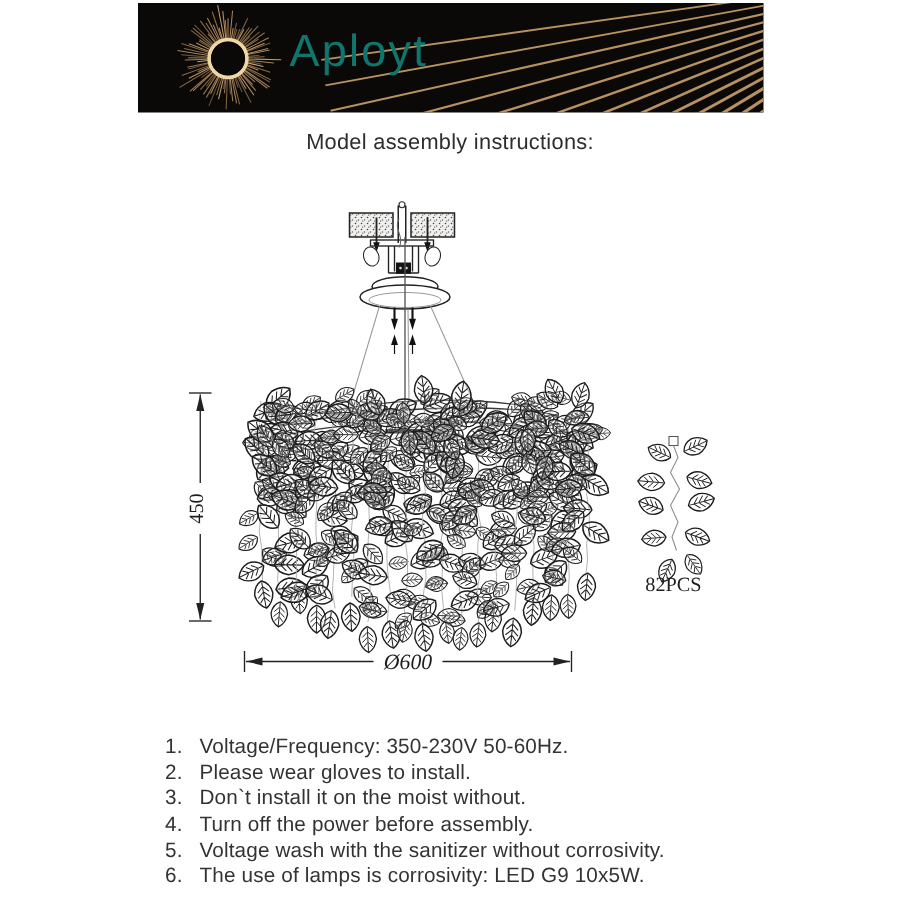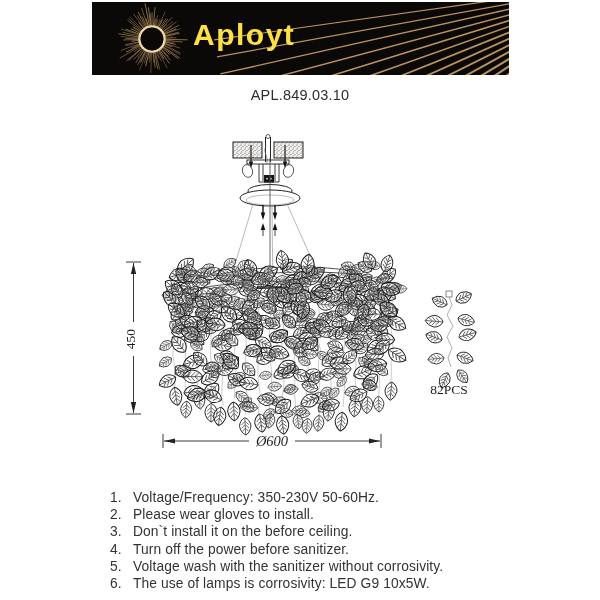--- a/index.html
+++ b/index.html
@@ -7,21 +7,21 @@
     width:600px;height:600px;position:relative;background:#ffffff;
     font-family:"Liberation Sans",sans-serif;overflow:hidden;
   }
   .banner{
     position:absolute;left:92px;top:2px;width:417px;height:73px;
     background:#0b0907;overflow:hidden;
   }
   .banner svg{position:absolute;left:0;top:0;}
   .brand{
     position:absolute;left:101px;top:16px;
-    font-size:30px;letter-spacing:1.5px;color:#fde047;font-weight:700;
+    font-size:30px;letter-spacing:1.5px;color:#0f766e;font-weight:400;
   }
   .titles{
     position:absolute;top:87px;left:0;width:600px;text-align:center;
     color:#2d2d2d;font-size:14.5px;line-height:16.5px;letter-spacing:.2px;
   }
   #diagram{position:absolute;top:130px;left:0;}
   .dim{font-family:"Liberation Serif","DejaVu Serif",serif;font-size:13.5px;fill:#1e1e1e;}
   .dim-i{font-style:italic;font-size:14.5px;}
   .list{
     position:absolute;left:110px;top:489px;width:470px;
@@ -142,21 +142,21 @@
         <line x1="548" y1="-22" x2="132.50285251779263" y2="88.734459108937" stroke="#c89e6a" stroke-width="1.45" opacity="0.92"></line>
         <line x1="548" y1="-22" x2="128.38099436557934" y2="71.91427000397792" stroke="#c89e6a" stroke-width="1.37" opacity="0.92"></line>
         <line x1="548" y1="-22" x2="124.93975977499343" y2="54.941751609641344" stroke="#c89e6a" stroke-width="1.28" opacity="0.92"></line>
         <line x1="548" y1="-22" x2="122.18473044112477" y2="37.844433412828266" stroke="#c89e6a" stroke-width="1.20" opacity="0.92"></line>
       </g>
   </svg>
   <div class="brand">Aployt</div>
 </div>
 
 <div class="titles">
-  <div>APL.849.03.10</div>
+  <div>Model assembly instructions:</div>
 </div>
 
 <svg id="diagram" width="600" height="352" viewBox="0 130 600 352">
   <defs>
     <pattern id="stip" width="4" height="4" patternUnits="userSpaceOnUse">
       <rect width="4" height="4" fill="#f0efed"></rect>
       <circle cx="1" cy="1" r="0.55" fill="#444"></circle>
       <circle cx="3" cy="2.6" r="0.5" fill="#666"></circle>
       <circle cx="1.8" cy="3.4" r="0.45" fill="#555"></circle>
     </pattern>
@@ -671,25 +671,25 @@
   <div class="row">
     <span class="num">1.</span>
     <span class="txt">Voltage/Frequency: 350-230V 50-60Hz.</span>
   </div>
   <div class="row">
     <span class="num">2.</span>
     <span class="txt">Please wear gloves to install.</span>
   </div>
   <div class="row">
     <span class="num">3.</span>
-    <span class="txt">Don`t install it on the before ceiling.</span>
+    <span class="txt">Don`t install it on the moist without.</span>
   </div>
   <div class="row">
     <span class="num">4.</span>
-    <span class="txt">Turn off the power before sanitizer.</span>
+    <span class="txt">Turn off the power before assembly.</span>
   </div>
   <div class="row">
     <span class="num">5.</span>
     <span class="txt">Voltage wash with the sanitizer without corrosivity.</span>
   </div>
   <div class="row">
     <span class="num">6.</span>
     <span class="txt">The use of lamps is corrosivity: LED G9 10x5W.</span>
   </div>
 </div>

